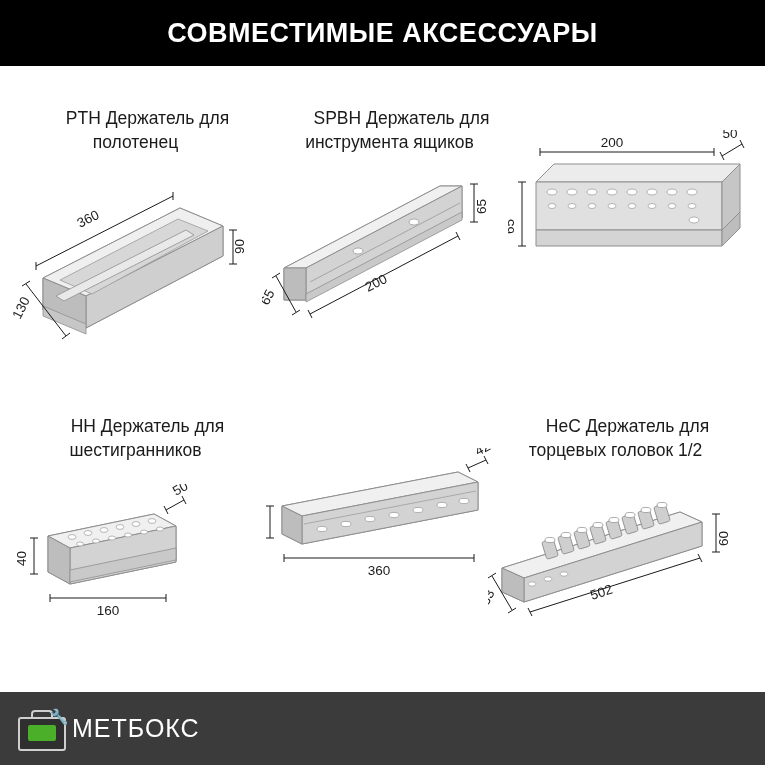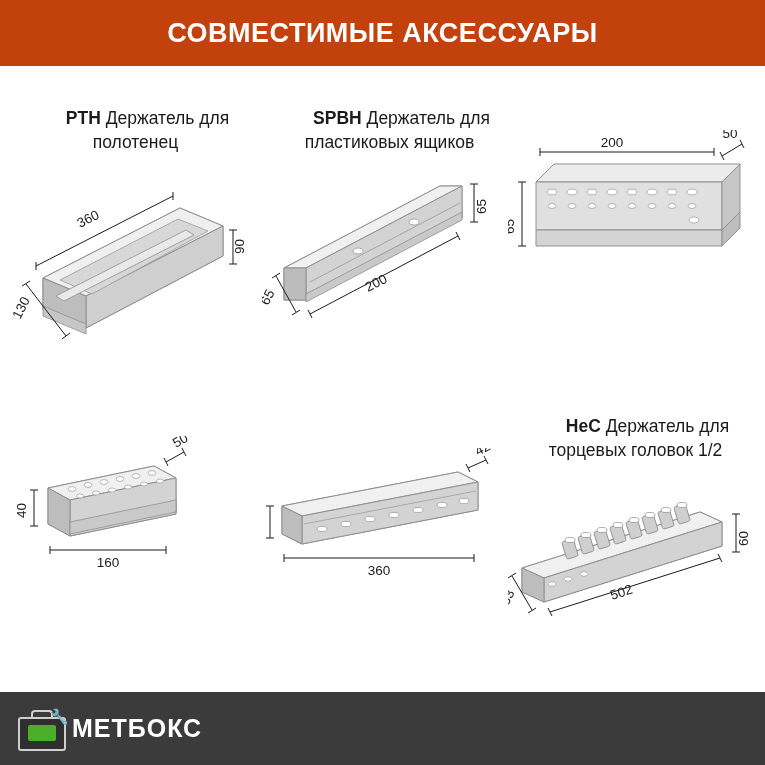--- a/index.html
+++ b/index.html
@@ -19,21 +19,21 @@
     width: 765px;
     height: 765px;
     background: #ffffff;
   }
   
   .header {
     position: absolute;
     left: 0; top: 0;
     width: 765px;
     height: 66px;
-    background: #c2410c;
+    background: #000000;
     display: flex;
     align-items: center;
     justify-content: center;
   }
   .header-title {
     color: #ffffff;
     font-size: 27px;
     font-weight: bold;
     letter-spacing: 0.5px;
     text-align: center;
@@ -87,21 +87,21 @@
     position: absolute;
     left: 36px; top: 2px;
     width: 16px; height: 16px;
     color: #cfcfcf;
     font-size: 15px;
     line-height: 16px;
   }
   .logo-text {
     color: #ffffff;
     font-size: 25px;
-    font-weight: bold;
+    font-weight: normal;
     letter-spacing: 1px;
   }
   
   .grid {
     position: absolute;
     left: 0; top: 66px;
     width: 765px;
     height: 626px;
   }
   .cell {
@@ -110,21 +110,21 @@
   }
   .cell-title {
     text-align: center;
     font-size: 17.5px;
     color: #1b1b1b;
     line-height: 24px;
     padding: 0 12px;
     box-sizing: border-box;
   }
   .cell-title .code {
-    font-weight: bold;
+    font-weight: normal;
     margin-left: 24px;
   }
   .art {
     position: relative;
     width: 255px;
     height: 175px;
   }
   .art svg { display: block; }
   .dim {
     font-size: 13.5px;
@@ -176,21 +176,21 @@
           <line x1="14" y1="118" x2="22" y2="113" stroke="#1b1b1b" stroke-width="1"></line>
           <line x1="54" y1="171" x2="62" y2="165" stroke="#1b1b1b" stroke-width="1"></line>
           <text class="dim" x="12" y="152" transform="rotate(-63 12 152)">130</text>
         </svg>
       </div>
     </div>
 
     <div class="cell" style="left:262px; top:40px;">
       <div class="cell-title">
         <span class="code">SPBH</span>
-        <span>Держатель для пластиковых ящиков</span>
+        <span>Держатель для инструмента ящиков</span>
       </div>
       <div class="art" style="margin-top:-8px;">
         <svg width="255" height="185" viewBox="0 0 255 185">
 
           <polygon points="22,122 178,40 200,40 200,72 44,154 22,154" fill="#e2e2e2" stroke="#8f8f8f" stroke-width="1"></polygon>
           <polygon points="22,122 178,40 200,40 44,122" fill="#f0f0f0" stroke="#8f8f8f" stroke-width="1"></polygon>
           <polygon points="44,122 200,40 200,72 44,154" fill="#d3d3d3" stroke="#8f8f8f" stroke-width="1"></polygon>
           <polygon points="22,122 44,122 44,154 22,154" fill="#bcbcbc" stroke="#8f8f8f" stroke-width="1"></polygon>
 
           <line x1="48" y1="136" x2="198" y2="57" stroke="#a5a5a5" stroke-width="1"></line>
@@ -262,20 +262,24 @@
 
           <line x1="14" y1="52" x2="14" y2="116" stroke="#1b1b1b" stroke-width="1"></line>
           <line x1="10" y1="52" x2="18" y2="52" stroke="#1b1b1b" stroke-width="1"></line>
           <line x1="10" y1="116" x2="18" y2="116" stroke="#1b1b1b" stroke-width="1"></line>
           <text class="dim" x="6" y="104" transform="rotate(-90 6 104)">65</text>
         </svg>
       </div>
     </div>
 
     <div class="cell" style="left:8px; top:348px;">
+      <div class="cell-title">
+        <span class="code">HH</span>
+        <span>Держатель для шестигранников</span>
+      </div>
       <div class="art" style="margin-top:22px;">
         <svg width="255" height="140" viewBox="0 0 255 140">
 
           <polygon points="40,52 146,30 168,42 168,78 62,100 40,88" fill="#e4e4e4" stroke="#8f8f8f" stroke-width="1"></polygon>
           <polygon points="40,52 146,30 168,42 62,64" fill="#f0f0f0" stroke="#8f8f8f" stroke-width="1"></polygon>
           <polygon points="62,64 168,42 168,78 62,100" fill="#d3d3d3" stroke="#8f8f8f" stroke-width="1"></polygon>
           <polygon points="40,52 62,64 62,100 40,88" fill="#bdbdbd" stroke="#8f8f8f" stroke-width="1"></polygon>
 
           <g fill="#ffffff" stroke="#9a9a9a" stroke-width="0.7">
             <ellipse cx="64" cy="53" rx="4" ry="2.4"></ellipse>
@@ -344,21 +348,21 @@
           <text class="dim" x="0" y="84" transform="rotate(-90 0 84)">40</text>
 
           <line x1="22" y1="110" x2="212" y2="110" stroke="#1b1b1b" stroke-width="1"></line>
           <line x1="22" y1="106" x2="22" y2="114" stroke="#1b1b1b" stroke-width="1"></line>
           <line x1="212" y1="106" x2="212" y2="114" stroke="#1b1b1b" stroke-width="1"></line>
           <text class="dim" x="117" y="127" text-anchor="middle">360</text>
         </svg>
       </div>
     </div>
 
-    <div class="cell" style="left:508px; top:348px;">
+    <div class="cell" style="left:488px; top:348px;">
       <div class="cell-title">
         <span class="code">HeC</span>
         <span>Держатель для торцевых головок 1/2</span>
       </div>
       <div class="art" style="margin-top:14px;">
         <svg width="255" height="145" viewBox="0 0 255 145">
 
           <polygon points="14,92 192,36 214,46 214,70 36,126 14,116" fill="#e4e4e4" stroke="#8f8f8f" stroke-width="1"></polygon>
           <polygon points="14,92 192,36 214,46 36,102" fill="#f0f0f0" stroke="#8f8f8f" stroke-width="1"></polygon>
           <polygon points="36,102 214,46 214,70 36,126" fill="#d3d3d3" stroke="#8f8f8f" stroke-width="1"></polygon>

